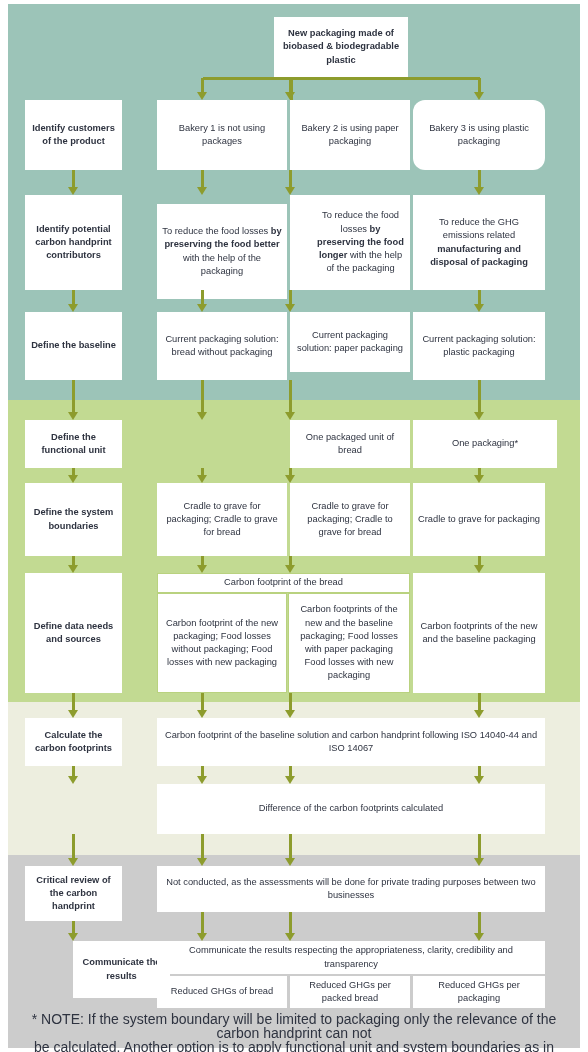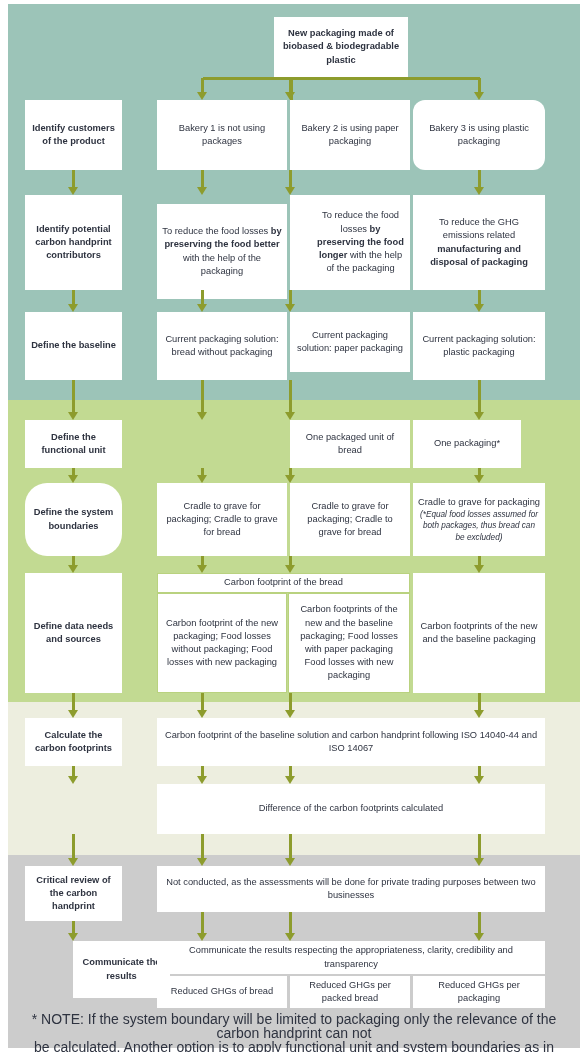--- a/index.html
+++ b/index.html
@@ -101,21 +101,21 @@
     </div>
 
   <div class="box bold" style="left:25px;top:312px;width:97px;height:68px;">
     <span class="t">Define the baseline</span>
     </div>
 
   <div class="box bold" style="left:25px;top:420px;width:97px;height:48px;">
     <span class="t">Define the functional unit</span>
     </div>
 
-  <div class="box bold" style="left:25px;top:483px;width:97px;height:73px;border-radius:22px;">
+  <div class="box bold" style="left:25px;top:483px;width:97px;height:73px;">
     <span class="t">Define the system boundaries</span>
     </div>
 
   <div class="box bold" style="left:25px;top:573px;width:97px;height:120px;">
     <span class="t">Define data needs and sources</span>
     </div>
 
   <div class="box bold" style="left:25px;top:718px;width:97px;height:48px;">
     <span class="t">Calculate the carbon footprints</span>
     </div>
@@ -231,21 +231,21 @@
       <div class="head"></div>
     </div>
   <div class="arrow" style="left:474px;top:380px;height:40px;">
       <div class="shaft"></div>
       <div class="head"></div>
     </div>
 
   <div class="box" style="left:290px;top:420px;width:120px;height:48px;">
     <span class="t">One packaged unit of bread</span>
     </div>
-  <div class="box" style="left:413px;top:420px;width:108px;height:48px;">
+  <div class="box" style="left:413px;top:420px;width:144px;height:48px;">
     <span class="t">One packaging*</span>
     </div>
 
   <div class="arrow" style="left:197px;top:468px;height:15px;">
       <div class="shaft"></div>
       <div class="head"></div>
     </div>
   <div class="arrow" style="left:285px;top:468px;height:15px;">
       <div class="shaft"></div>
       <div class="head"></div>
@@ -256,21 +256,20 @@
     </div>
 
   <div class="box" style="left:157px;top:483px;width:130px;height:73px;">
     <span class="t">Cradle to grave for packaging; Cradle to grave for bread</span>
     </div>
   <div class="box" style="left:290px;top:483px;width:120px;height:73px;">
     <span class="t">Cradle to grave for packaging; Cradle to grave for bread</span>
     </div>
   <div class="box" style="left:413px;top:483px;width:132px;height:73px;flex-direction:column;justify-content:center;">
     <span class="t">Cradle to grave for packaging</span>
-    <span class="t ital" style="font-size:8.2px;line-height:11.5px;">(*Equal food losses assumed for both packages, thus bread can be excluded)</span>
     </div>
 
   <div class="arrow" style="left:197px;top:556px;height:17px;">
       <div class="shaft"></div>
       <div class="head"></div>
     </div>
   <div class="arrow" style="left:285px;top:556px;height:17px;">
       <div class="shaft"></div>
       <div class="head"></div>
     </div>

